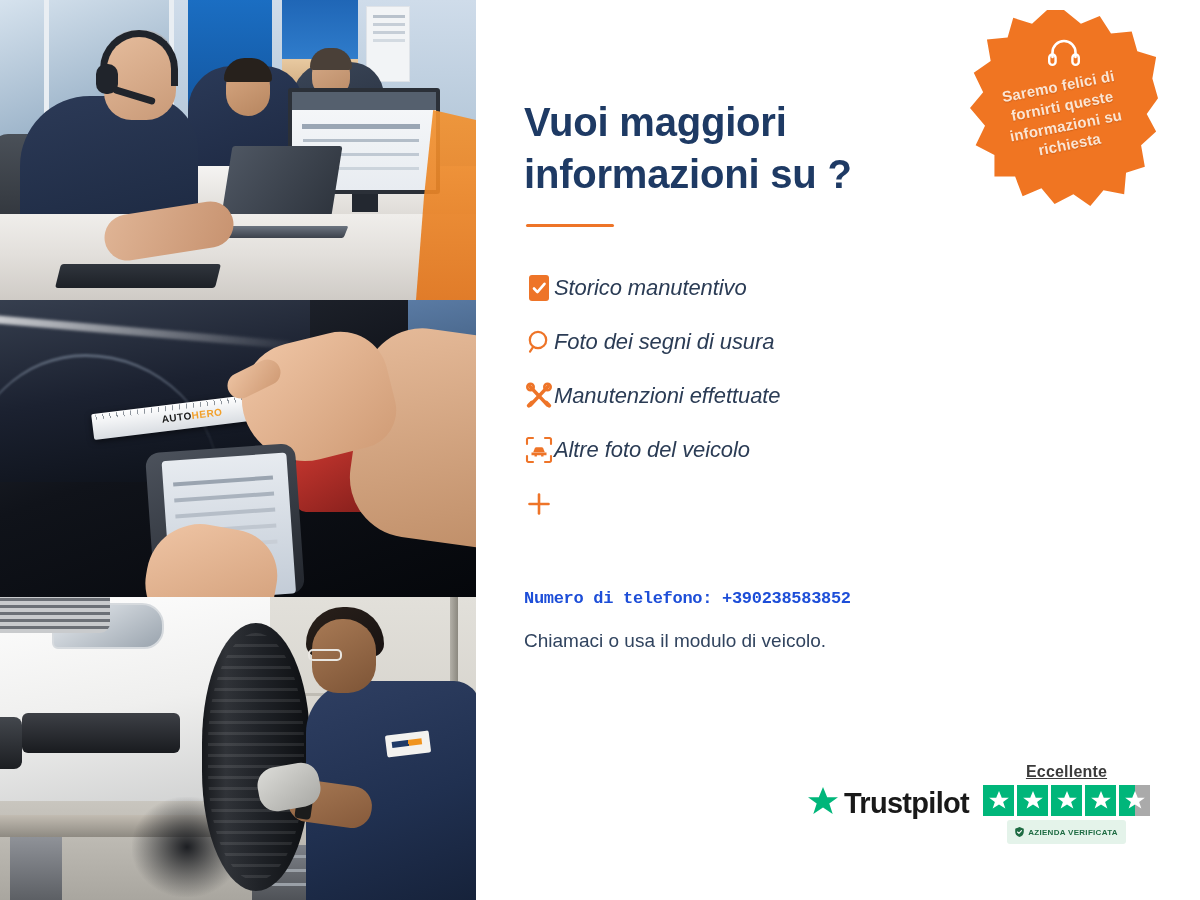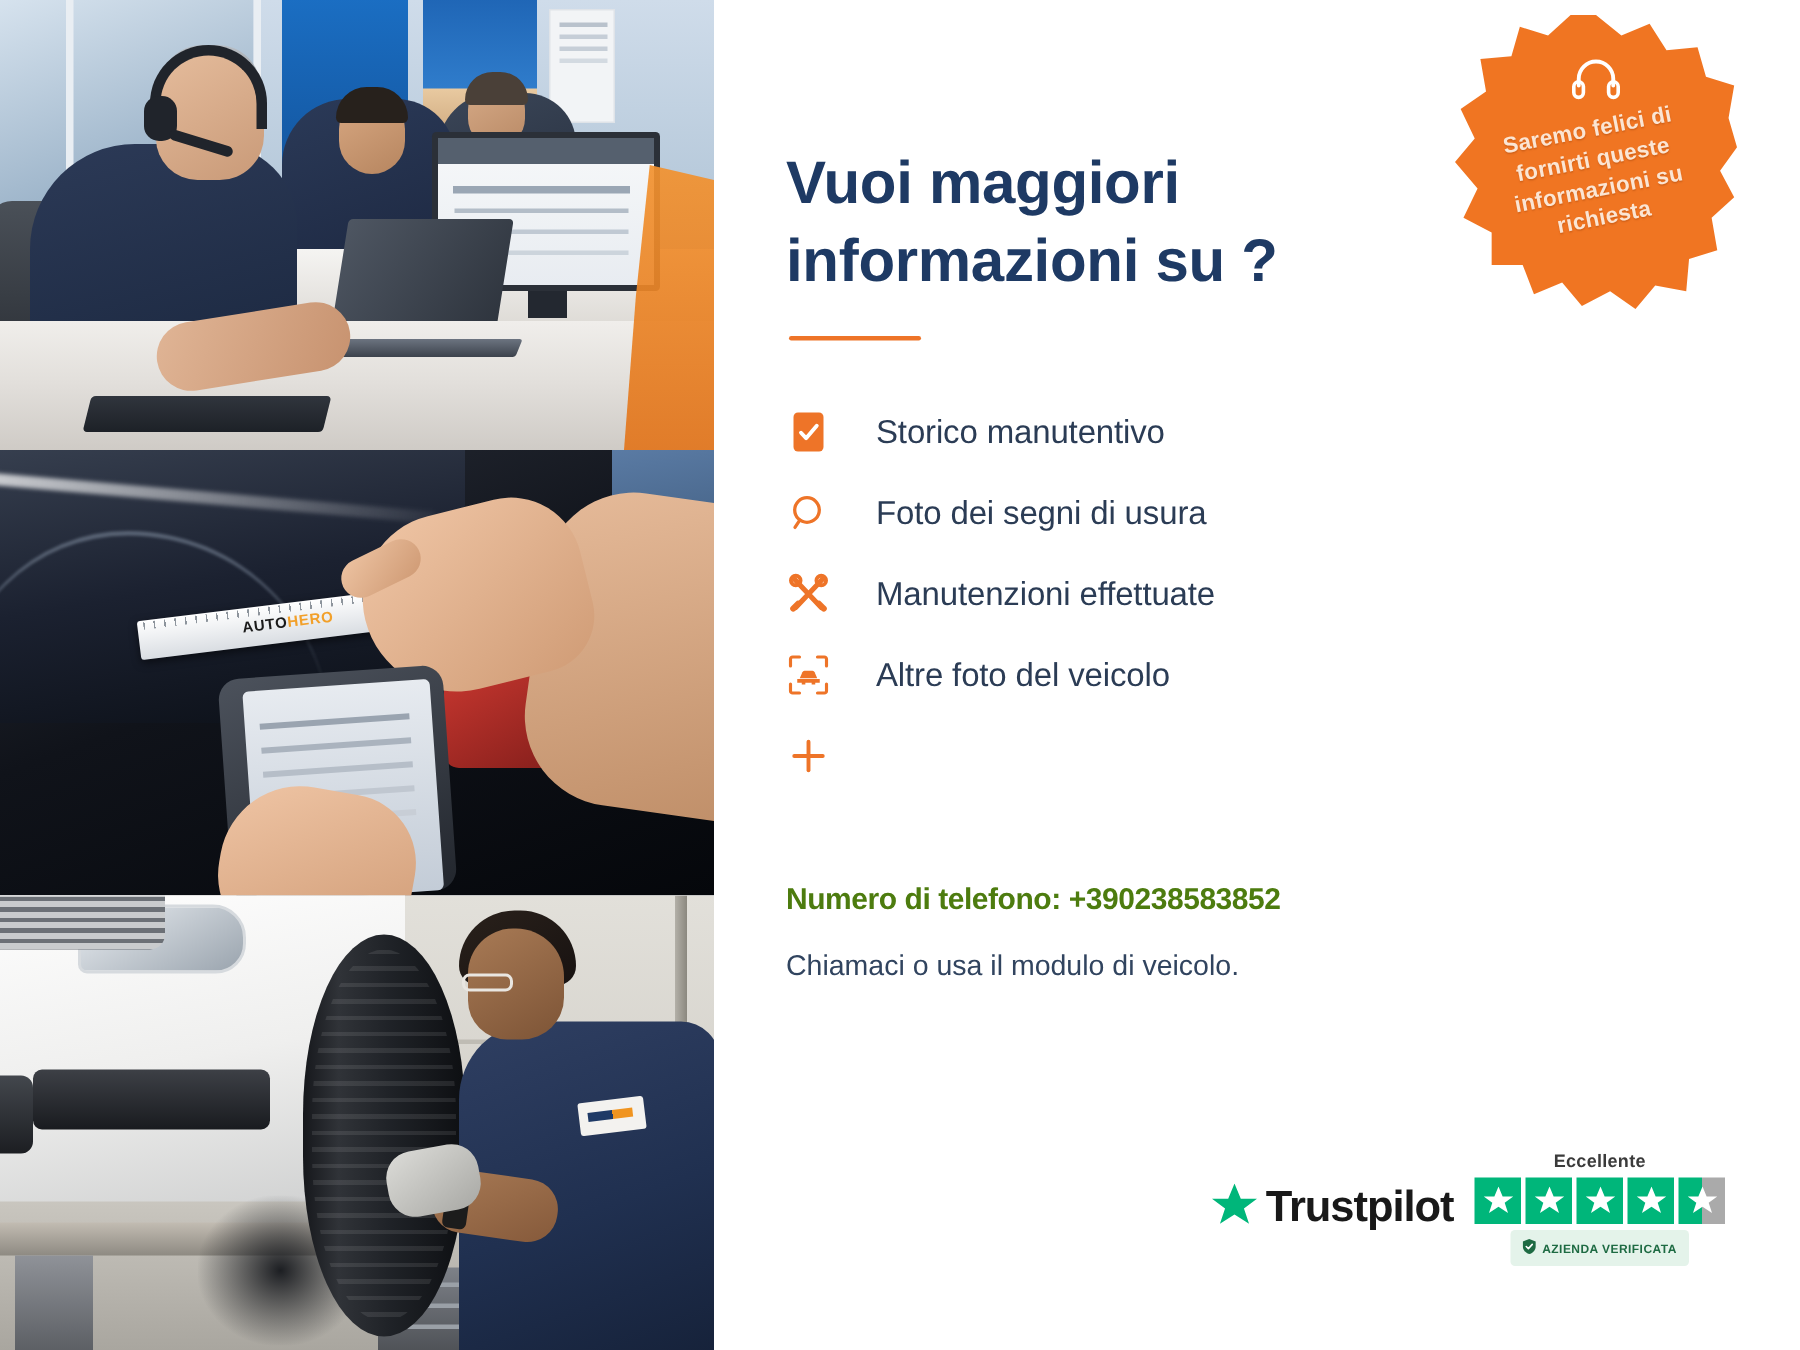--- a/index.html
+++ b/index.html
@@ -388,41 +388,42 @@
     margin: 24px 0 34px 2px;
     border-radius: 2px;
   }
 
   .feature-list { list-style: none; }
 
   .feature {
     display: flex;
     align-items: center;
     height: 54px;
-    gap: 30px;
+    font-style: italic;
   }
   .feature-icon {
     width: 30px; height: 30px;
     flex: 0 0 30px;
     display: flex; align-items: center; justify-content: center;
     color: #ee7428;
   }
   .feature-label {
     font-size: 22px;
     color: #2b3c55;
     font-weight: 400;
     letter-spacing: -0.1px;
   }
 
   .contact-block { margin-top: 58px; }
   .phone-line {
-    font-size: 20px;
+    font-size: 17px;
     font-weight: 700;
-    color: #4d7c0f;
+    color: #1d4ed8;
     letter-spacing: -0.3px;
+    font-family: Liberation Mono, monospace;
   }
   .contact-note {
     margin-top: 18px;
     font-size: 19px;
     line-height: 1.55;
     color: #31445f;
   }
 
   
   .badge {
@@ -479,21 +480,21 @@
     gap: 14px;
   }
   .tp-logo {
     display: flex; align-items: center; gap: 6px;
   }
   .tp-wordmark {
     font-size: 29px; font-weight: 700; color: #191919; letter-spacing: -0.7px;
   }
   .tp-right { display: flex; flex-direction: column; align-items: center; gap: 4px; }
   .tp-rating-label {
-    font-size: 12px; font-weight: 700; color: #3b3b3b; letter-spacing: .2px;
+    font-size: 16px; font-weight: 700; color: #3b3b3b; letter-spacing: .2px; text-decoration: underline;
   }
   .tp-stars { display: flex; gap: 3px; }
   .tp-star {
     width: 31px; height: 31px;
     background: #00b67a;
     display: flex; align-items: center; justify-content: center;
     position: relative;
   }
   .tp-star.half { background: linear-gradient(90deg,#00b67a 50%, #aaaaaa 50%); }
   .tp-verified {

